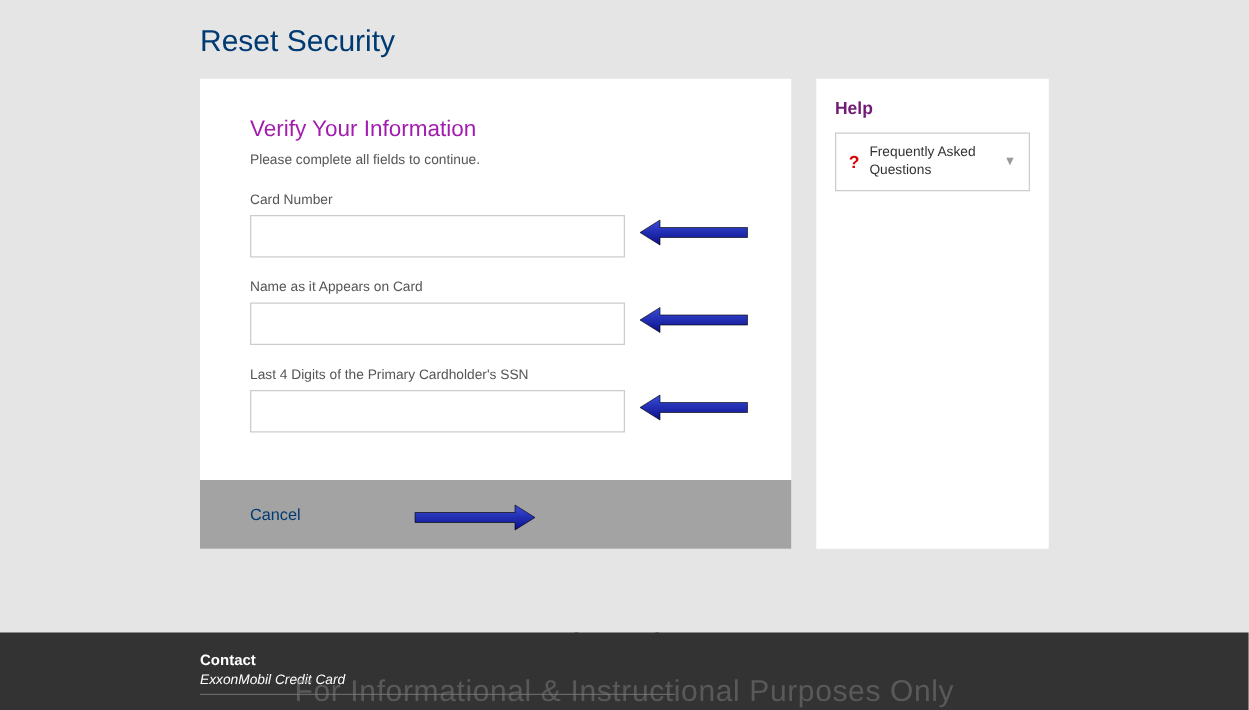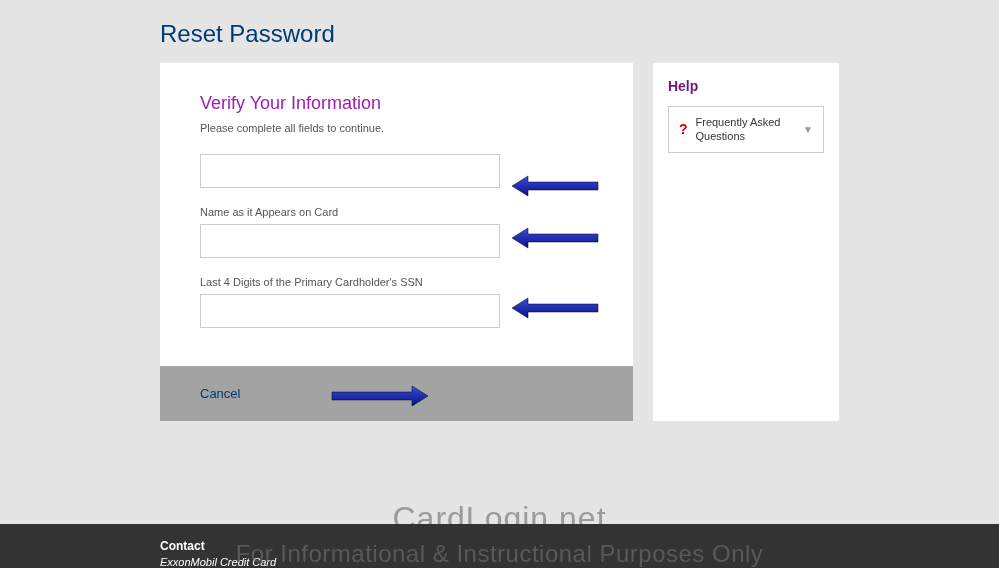--- a/index.html
+++ b/index.html
@@ -27,39 +27,40 @@
     .help-card { background: #fff; width: 195px; padding: 15px; }
     .help-title { color: #701a75; font-size: 14px; font-weight: bold; margin-bottom: 12px; }
     .faq-dropdown { border: 1px solid #ccc; padding: 8px 10px; display: flex; align-items: center; cursor: pointer; }
     .faq-icon { color: #d00; font-size: 14px; font-weight: bold; margin-right: 8px; }
     .faq-text { color: #333; font-size: 11px; line-height: 1.3; flex: 1; }
     .chevron { color: #999; font-size: 10px; }
     
     .arrow { position: absolute; pointer-events: none; }
     .arrow svg { display: block; }
     
-    .bottom-bar { position: absolute; bottom: 0; left: 0; right: 0; background: #333; color: #fff; padding: 15px 160px 10px; height: 44px; }
+    .bottom-bar { position: absolute; bottom: 0; left: 0; right: 0; background: #333; color: #fff; padding: 15px 160px 10px; height: 62px; }
     .contact-label { font-size: 12px; font-weight: bold; margin-bottom: 3px; }
     .contact-name { font-size: 11px; border-bottom: 1px solid #666; padding-bottom: 5px; width: 380px; font-style: italic; }
     
     .watermark1 { position: absolute; top: 500px; left: 0; right: 0; text-align: center; color: rgba(80,80,80,0.5); font-size: 32px; font-weight: normal; pointer-events: none; letter-spacing: 1px; }
     .watermark2 { position: absolute; top: 540px; left: 0; right: 0; text-align: center; color: rgba(120,120,120,0.55); font-size: 24px; font-weight: normal; pointer-events: none; z-index: 10; letter-spacing: 0.5px; }
   </style>
 </head>
 <body>
 
-<h1 class="page-title">Reset Password</h1>
+<h1 class="page-title">Reset Security</h1>
 
 <div class="main-container">
   <div class="form-card">
     <div class="form-body">
       <h2 class="form-heading">Verify Your Information</h2>
       <p class="form-subtext">Please complete all fields to continue.</p>
 
       <div class="field-group">
+        <label class="field-label">Card Number</label>
         <input class="field-input" type="text" value="" style="">
         <div class="arrow" style="left:310px; top:18px;">
           <svg width="90" height="28" viewBox="0 0 90 28">
               <defs>
                 <linearGradient id="g1" x1="0" y1="0" x2="0" y2="1">
                   <stop offset="0" stop-color="#3a4ed8"></stop>
                   <stop offset="1" stop-color="#0a0e8a"></stop>
                 </linearGradient>
               </defs>
               <path d="M 2 14 L 18 4 L 18 10 L 88 10 L 88 18 L 18 18 L 18 24 Z" fill="url(#g1)" stroke="#000" stroke-width="0.5"></path>

